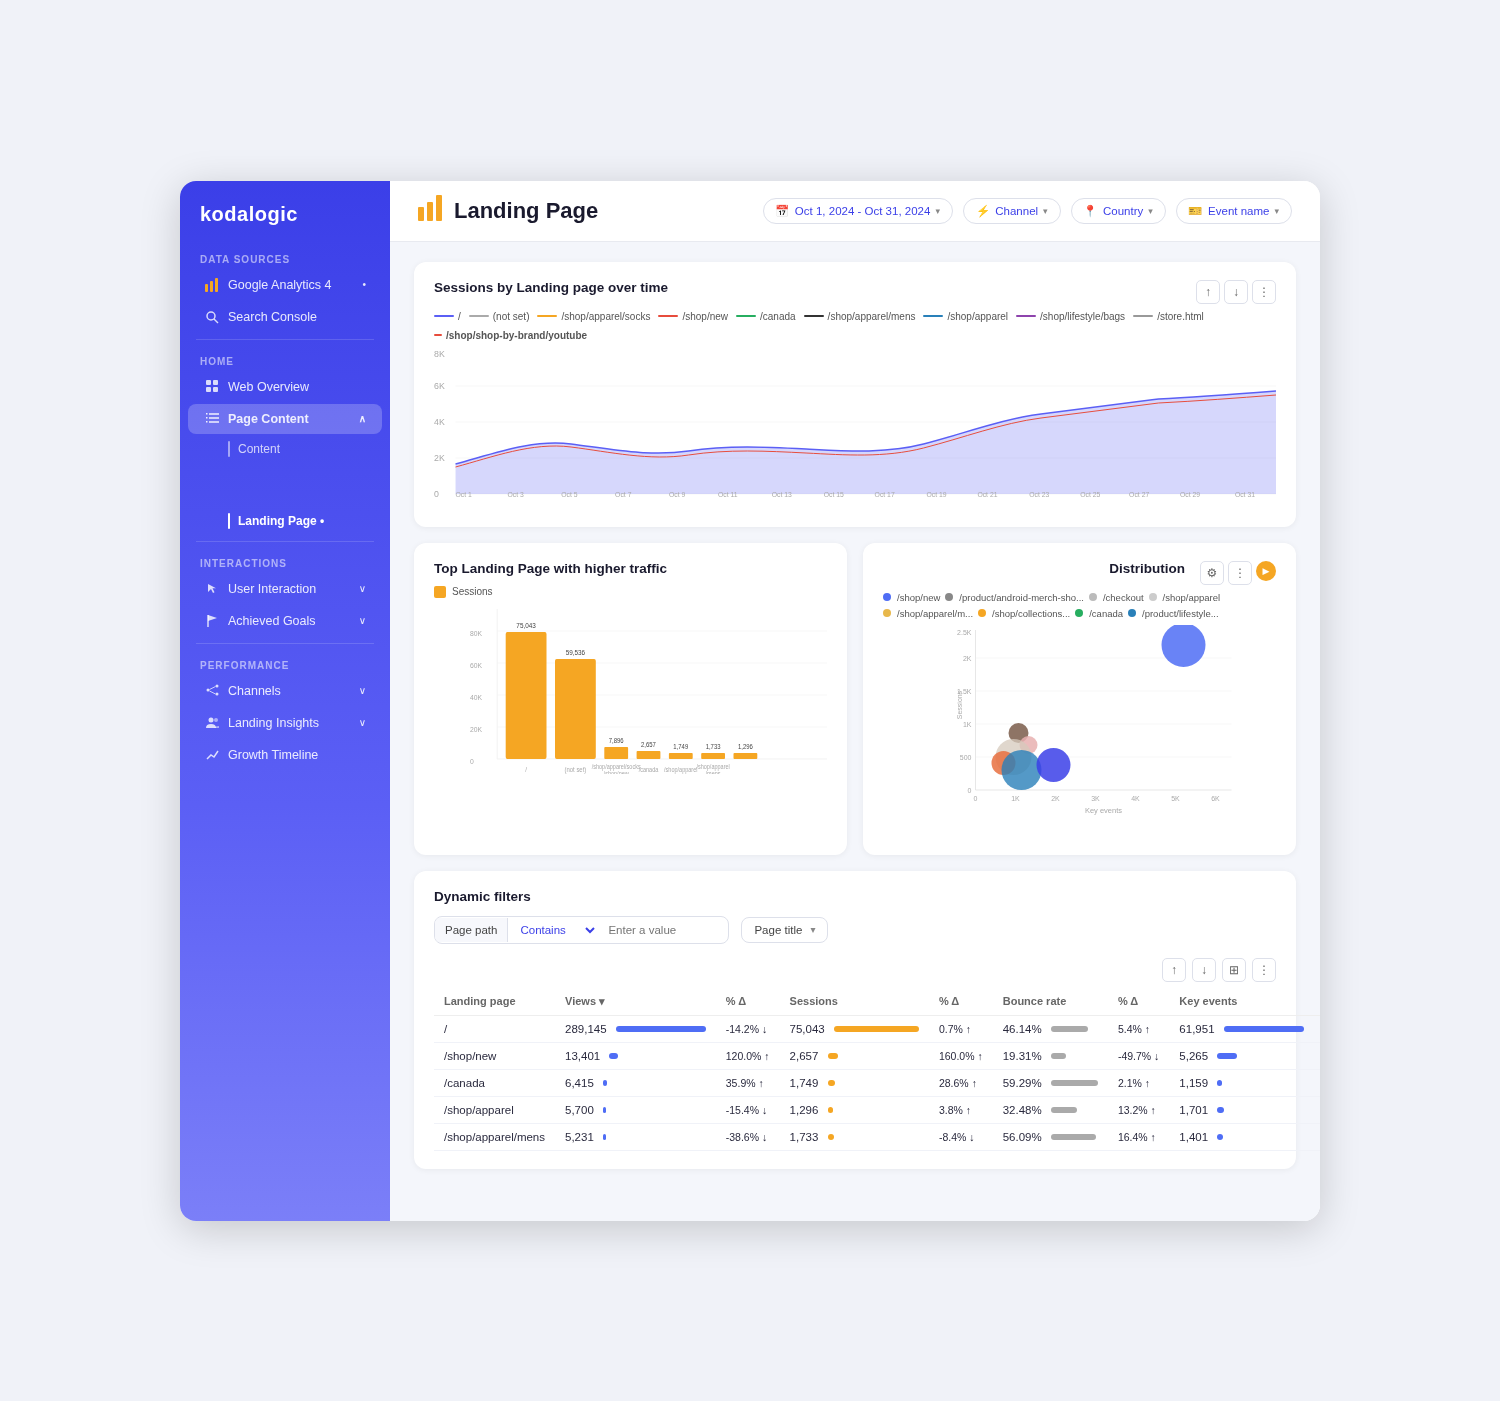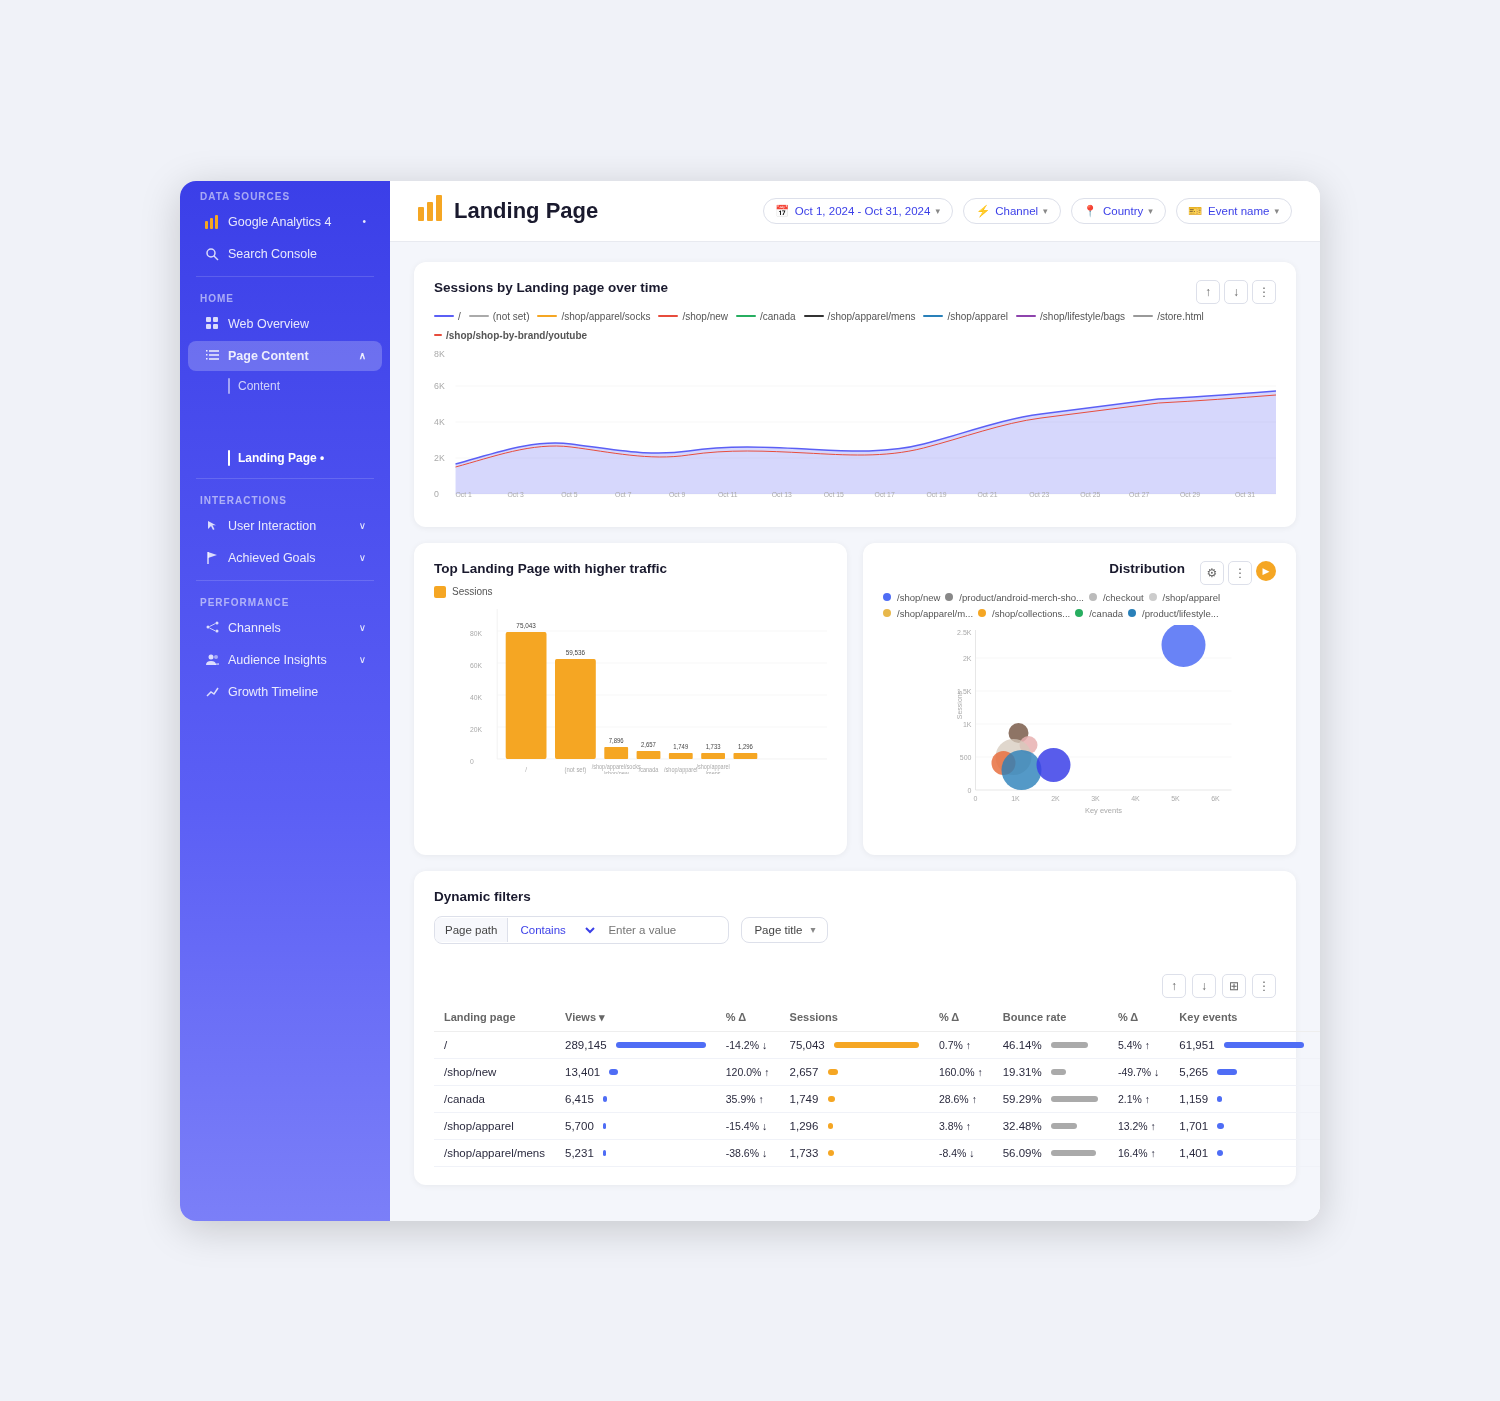--- a/index.html
+++ b/index.html
@@ -46,21 +46,21 @@
     .legend-dot { width: 20px; height: 2px; border-radius: 2px; }
 
     
     .line-chart-container { position: relative; height: 160px; }
     .line-chart-container svg { width: 100%; height: 100%; }
 
     
     .two-col { display: grid; grid-template-columns: 1fr 1fr; gap: 16px; }
 
     
-    .filters-row { display: flex; align-items: center; gap: 12px; margin-bottom: 30px; flex-wrap: wrap; }
+    .filters-row { display: flex; align-items: center; gap: 12px; margin-bottom: 14px; flex-wrap: wrap; }
     .filter-group { display: flex; align-items: center; gap: 0; border: 1px solid #dde0ea; border-radius: 8px; overflow: hidden; background: #fff; }
     .filter-group .filter-label { padding: 6px 10px; font-size: 11.5px; color: #444; background: #f7f8fc; border-right: 1px solid #dde0ea; }
     .filter-group select { border: none; outline: none; padding: 6px 8px; font-size: 11.5px; color: #3b3fe8; background: transparent; cursor: pointer; }
     .filter-group input { border: none; outline: none; padding: 6px 10px; font-size: 11.5px; color: #888; background: transparent; width: 130px; }
     .filter-group2 { display: flex; align-items: center; border: 1px solid #dde0ea; border-radius: 8px; background: #fff; padding: 6px 12px; gap: 8px; cursor: pointer; }
     .filter-group2 span { font-size: 11.5px; color: #444; }
 
     
     .data-table { width: 100%; border-collapse: collapse; font-size: 11.5px; }
     .data-table th { text-align: left; padding: 7px 10px; color: #666; font-weight: 600; border-bottom: 1px solid #eee; font-size: 11px; white-space: nowrap; }
@@ -74,20 +74,21 @@
     .table-toolbar { display: flex; justify-content: flex-end; gap: 6px; margin-bottom: 6px; }
     .table-icon-btn { width: 24px; height: 24px; display: flex; align-items: center; justify-content: center; border: 1px solid #dde0ea; border-radius: 5px; cursor: pointer; font-size: 12px; color: #666; background: #fff; }
     .axis-label-y { font-size: 9px; fill: #aaa; }
   </style>
 </head>
 <body>
 
 <div class="app-container">
 
   <aside class="sidebar">
+    <div class="sidebar-logo">kodalogic</div>
 
     <div class="sidebar-section-label">Data Sources</div>
     <div class="sidebar-item">
       <span class="icon">
         <svg width="14" height="14" viewBox="0 0 14 14">
             <rect x="0" y="6" width="3" height="8" fill="#f5a623" rx="1"></rect>
             <rect x="5" y="3" width="3" height="11" fill="#f5a623" rx="1"></rect>
             <rect x="10" y="0" width="3" height="14" fill="#f5a623" rx="1"></rect>
           </svg>
       </span>
@@ -179,21 +180,21 @@
     </div>
     <div class="sidebar-item">
       <span class="icon">
         <svg width="13" height="13" viewBox="0 0 13 13">
             <circle cx="5" cy="4" r="2.5" fill="rgba(255,255,255,0.8)"></circle>
             <path d="M0 12 Q0 8 5 8 Q10 8 10 12Z" fill="rgba(255,255,255,0.8)"></path>
             <circle cx="10" cy="4" r="2" fill="rgba(255,255,255,0.5)"></circle>
             <path d="M8 12 Q9 10 13 10 L13 12Z" fill="rgba(255,255,255,0.5)"></path>
           </svg>
       </span>
-      <span>Audience Insights</span>
+      <span>Landing Insights</span>
       <span class="chevron">∨</span>
     </div>
     <div class="sidebar-item">
       <span class="icon">
         <svg width="13" height="13" viewBox="0 0 13 13">
             <polyline points="1,11 5,7 8,9 12,3" stroke="rgba(255,255,255,0.8)" stroke-width="1.5" fill="none"></polyline>
           </svg>
       </span>
       <span>Growth Timeline</span>
     </div>

